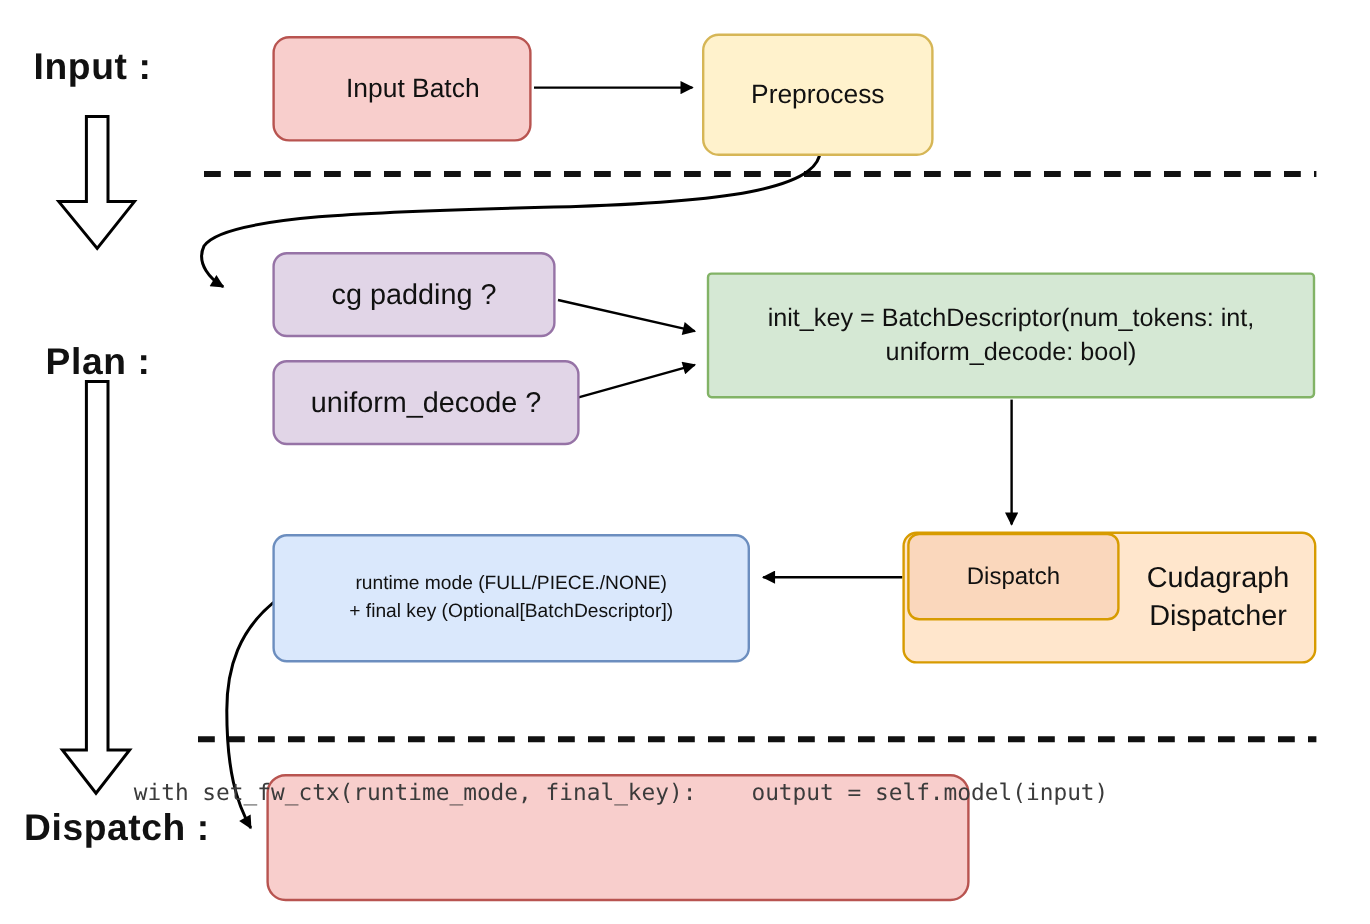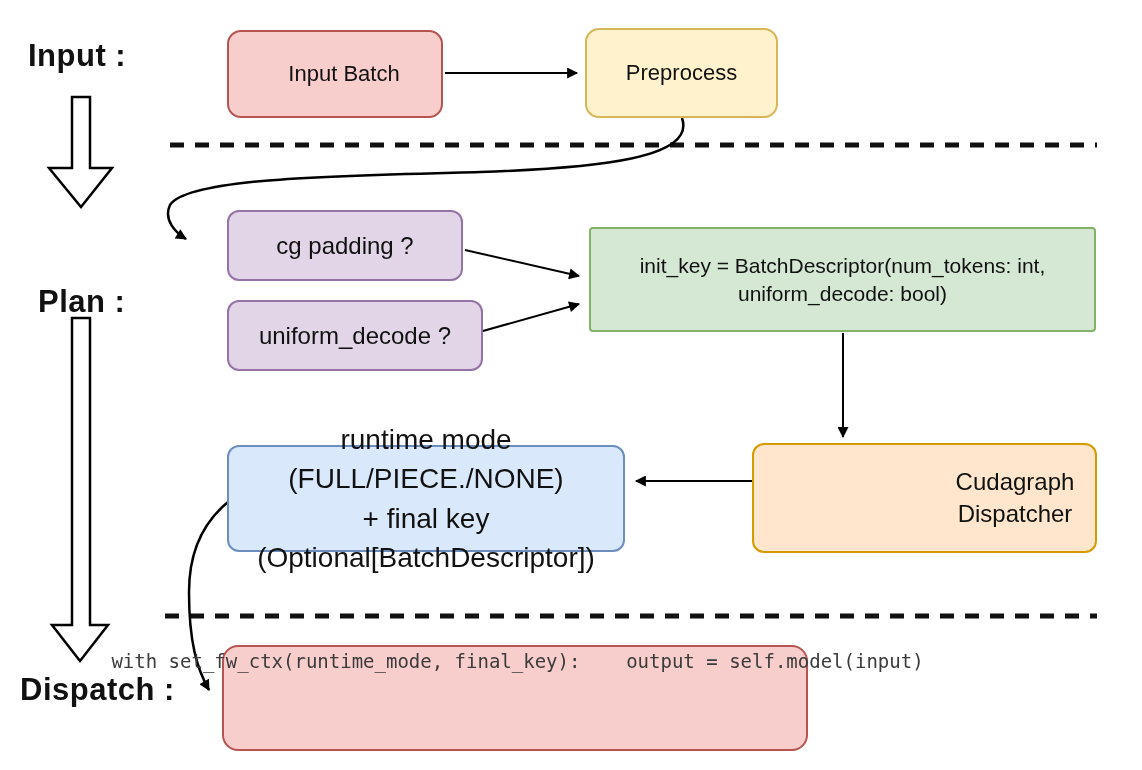--- a/index.html
+++ b/index.html
@@ -24,39 +24,39 @@
     position:absolute; display:flex; align-items:center; justify-content:center;
     text-align:center; border:2px solid; line-height:1.3;
   }
   .stage-label { position:absolute; font-weight:bold; font-size:31px; letter-spacing:0.5px; }
   .lbl-input   { left:28px;  top:38px; }
   .lbl-plan    { left:38px;  top:236px;margin-top:48px; }
   .lbl-execute { left:20px;  top:672px; }
 
   .box-input-batch { left:227px; top:30px;  width:216px; height:88px;
     background:var(--red_fill); border-color:var(--red_stroke); border-radius:14px; font-size:22px;padding-left:18px; }
-  .box-preprocess  { left:585px; top:28px;  width:193px; height:90px;
+  .box-preprocess  { left:585px; top:28px;  width:193px; height:102px;
     background:var(--yellow_fill); border-color:var(--yellow_stroke); border-radius:14px; font-size:22px; }
   .box-cg-padding  { left:227px; top:210px; width:236px; height:71px;
     background:var(--purple_fill); border-color:var(--purple_stroke); border-radius:12px; font-size:24px; }
   .box-uniform-decode { left:227px; top:300px; width:256px; height:71px;
     background:var(--purple_fill); border-color:var(--purple_stroke); border-radius:12px; font-size:24px; }
   .box-init-key { left:589px; top:227px; width:507px; height:105px;
     background:var(--green_fill); border-color:var(--green_stroke); border-radius:4px;
     font-size:21px; flex-direction:column; }
   .box-cudagraph { left:752px; top:443px; width:345px; height:110px;
     background:var(--orange_fill); border-color:var(--orange_stroke); border-radius:12px; }
   .box-dispatch { left:756px; top:444px; width:177px; height:73px;
     background:var(--dispatch_fill); border-color:var(--orange_stroke); border-radius:10px; font-size:20px; }
   .lbl-cudagraph { position:absolute; left:933px; top:443px; width:164px; height:110px;
     display:flex; align-items:center; justify-content:center; text-align:center;
     font-size:24px; line-height:1.35; }
   .box-runtime { left:227px; top:445px; width:398px; height:107px;
     background:var(--blue_fill); border-color:var(--blue_stroke); border-radius:12px;
-    font-size:28px; flex-direction:column; line-height:1.4; }
+    font-size:16px; flex-direction:column; line-height:1.4; }
   .box-execute-code { left:222px; top:645px; width:586px; height:106px;
     background:var(--red_fill); border-color:var(--red_stroke); border-radius:16px;
     font-family:"DejaVu Sans Mono", monospace; font-size:19px; color:var(--code_text_color);
     align-items:flex-start; justify-content:center;
     padding-left:5px; line-height:1.55;
   }
   .code-line { white-space:pre; }
 </style>
 </head>
 <body>
@@ -109,20 +109,23 @@
   <div class="node box-uniform-decode">
     <span>uniform_decode ?</span>
   </div>
 
   <div class="node box-init-key">
     <span>init_key = BatchDescriptor(num_tokens: int,</span>
     <span>uniform_decode: bool)</span>
   </div>
 
   <div class="node box-cudagraph"></div>
+  <div class="node box-dispatch">
+    <span>Dispatch</span>
+  </div>
   <div class="lbl-cudagraph">Cudagraph Dispatcher</div>
 
   <div class="node box-runtime">
     <span>runtime mode (FULL/PIECE./NONE)</span>
     <span>+ final key (Optional[BatchDescriptor])</span>
   </div>
 
   <div class="node box-execute-code">
     <span class="code-line">with set_fw_ctx(runtime_mode, final_key):</span>
     <span class="code-line">    output = self.model(input)</span>

